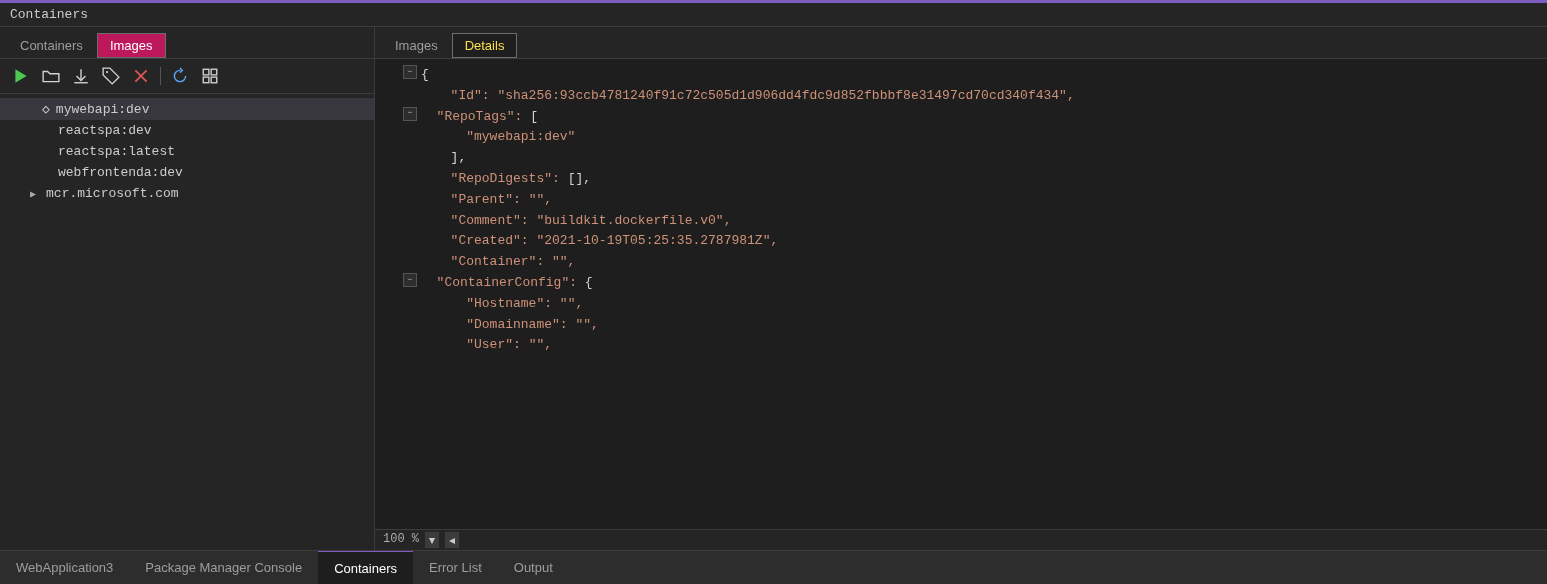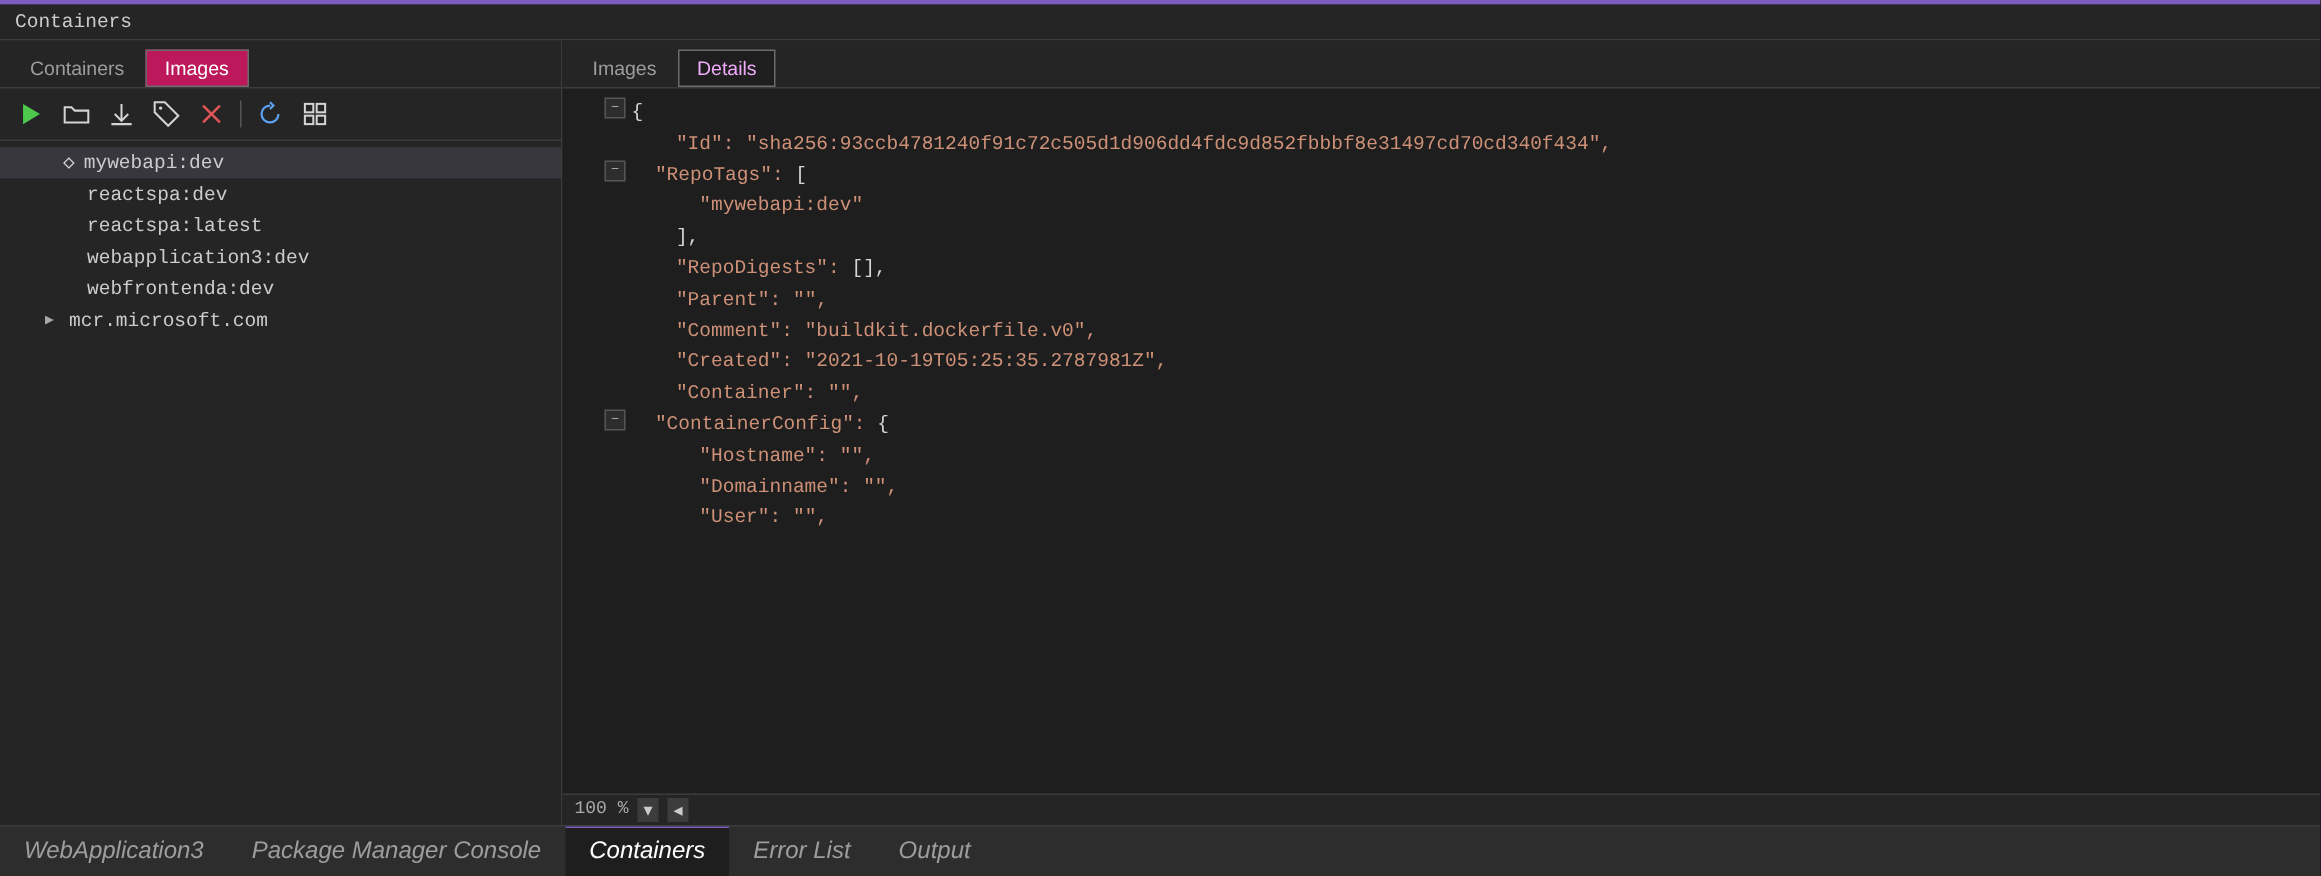--- a/index.html
+++ b/index.html
@@ -148,21 +148,21 @@
       padding: 4px 12px;
       font-size: 13px;
       cursor: pointer;
       color: #9d9d9d;
       background: transparent;
       border: none;
       outline: none;
     }
 
     .right-tab.active {
-      color: #f0abfc;
+      color: #fde047;
       border: 1px solid #6c6c6c;
       background: #1e1e1e;
     }
 
     .json-content {
       flex: 1;
       overflow: auto;
       padding: 6px 0;
       font-size: 13px;
       line-height: 1.6;
@@ -226,30 +226,29 @@
     .bottom-tabs {
       display: flex;
       background: #2d2d2d;
       border-top: 1px solid #3c3c3c;
       height: 34px;
       align-items: stretch;
     }
 
     .bottom-tab {
       padding: 0 16px;
-      font-size: 16px;
+      font-size: 13px;
       cursor: pointer;
       color: #9d9d9d;
       display: flex;
       align-items: center;
       border: none;
       background: transparent;
       outline: none;
       white-space: nowrap;
-      font-style: italic;
     }
 
     .bottom-tab.active {
       color: #ffffff;
       background: #1e1e1e;
       border-top: 1px solid #7c5cbf;
     }
   </style>
 </head>
 <body>
@@ -336,24 +335,20 @@
           <span style="width:36px"></span>
           <span>reactspa:dev</span>
         </div>
 
         <div class="image-item">
           <span style="width:36px"></span>
           <span>reactspa:latest</span>
         </div>
 
 
-        <div class="image-item">
-          <span style="width:36px"></span>
-          <span>webapplication3:dev</span>
-        </div>
 
         <div class="image-item">
           <span style="width:36px"></span>
           <span>webfrontenda:dev</span>
         </div>
 
         <div class="image-item">
           <span style="width:8px"></span>
           <span style="font-size:10px; color:#aaa; margin-right:4px;">▶</span>
           <span>mcr.microsoft.com</span>

